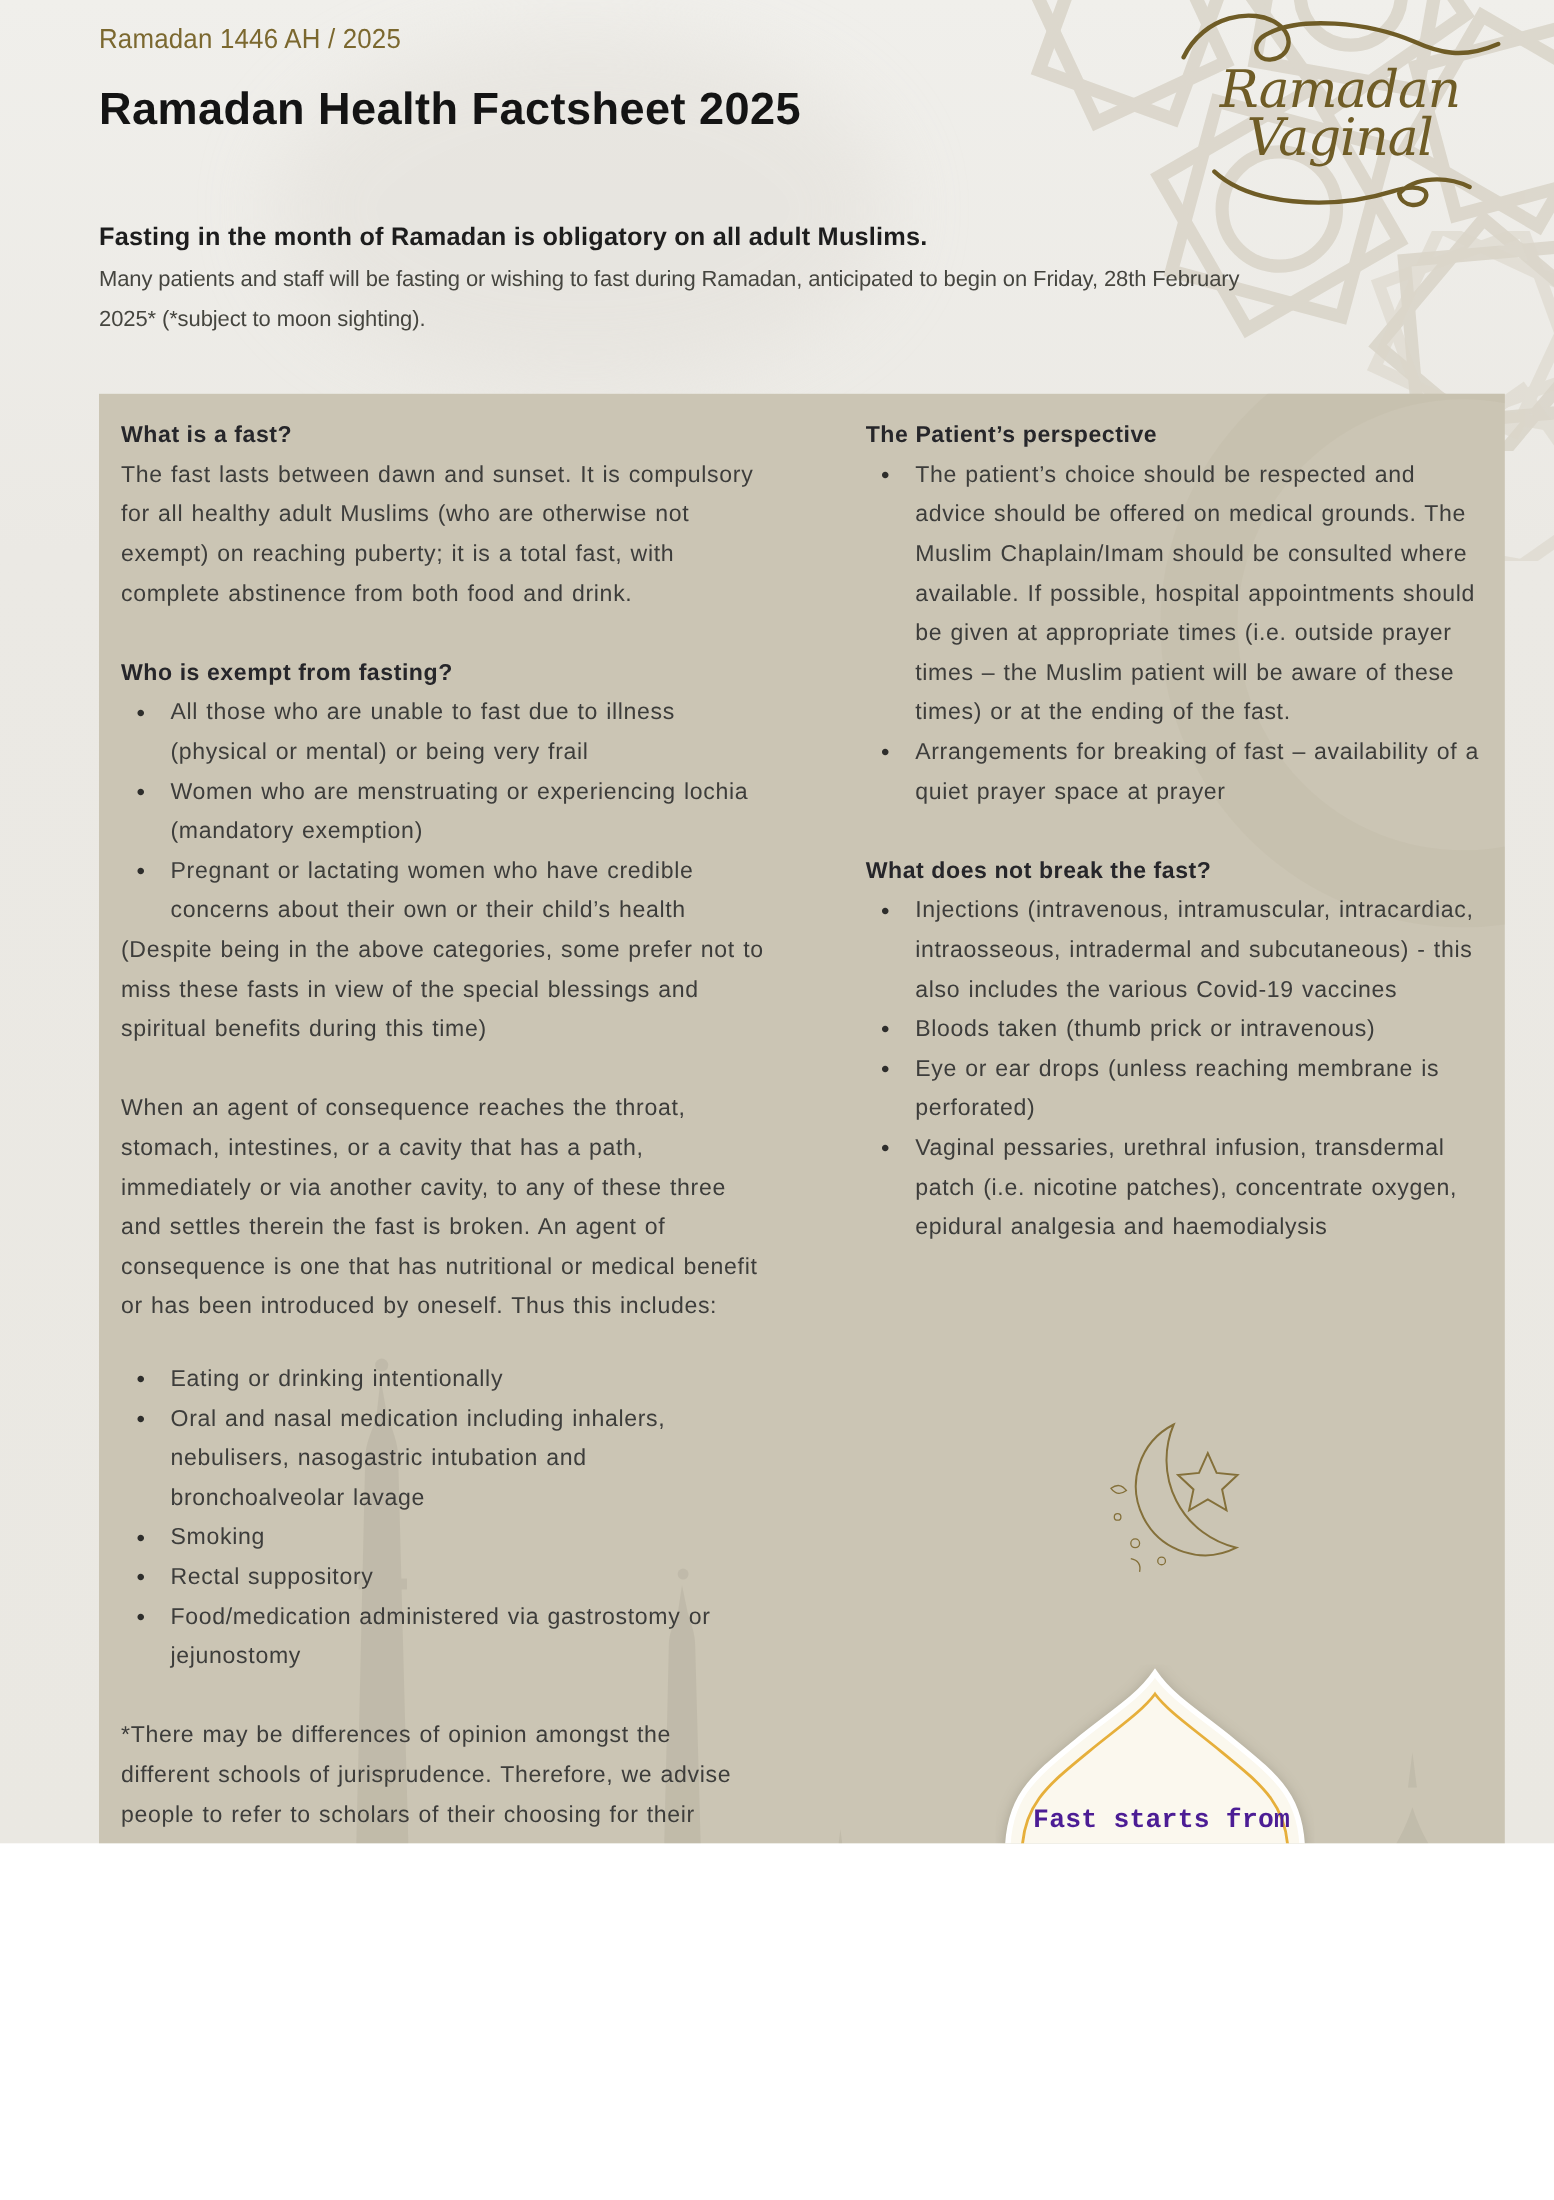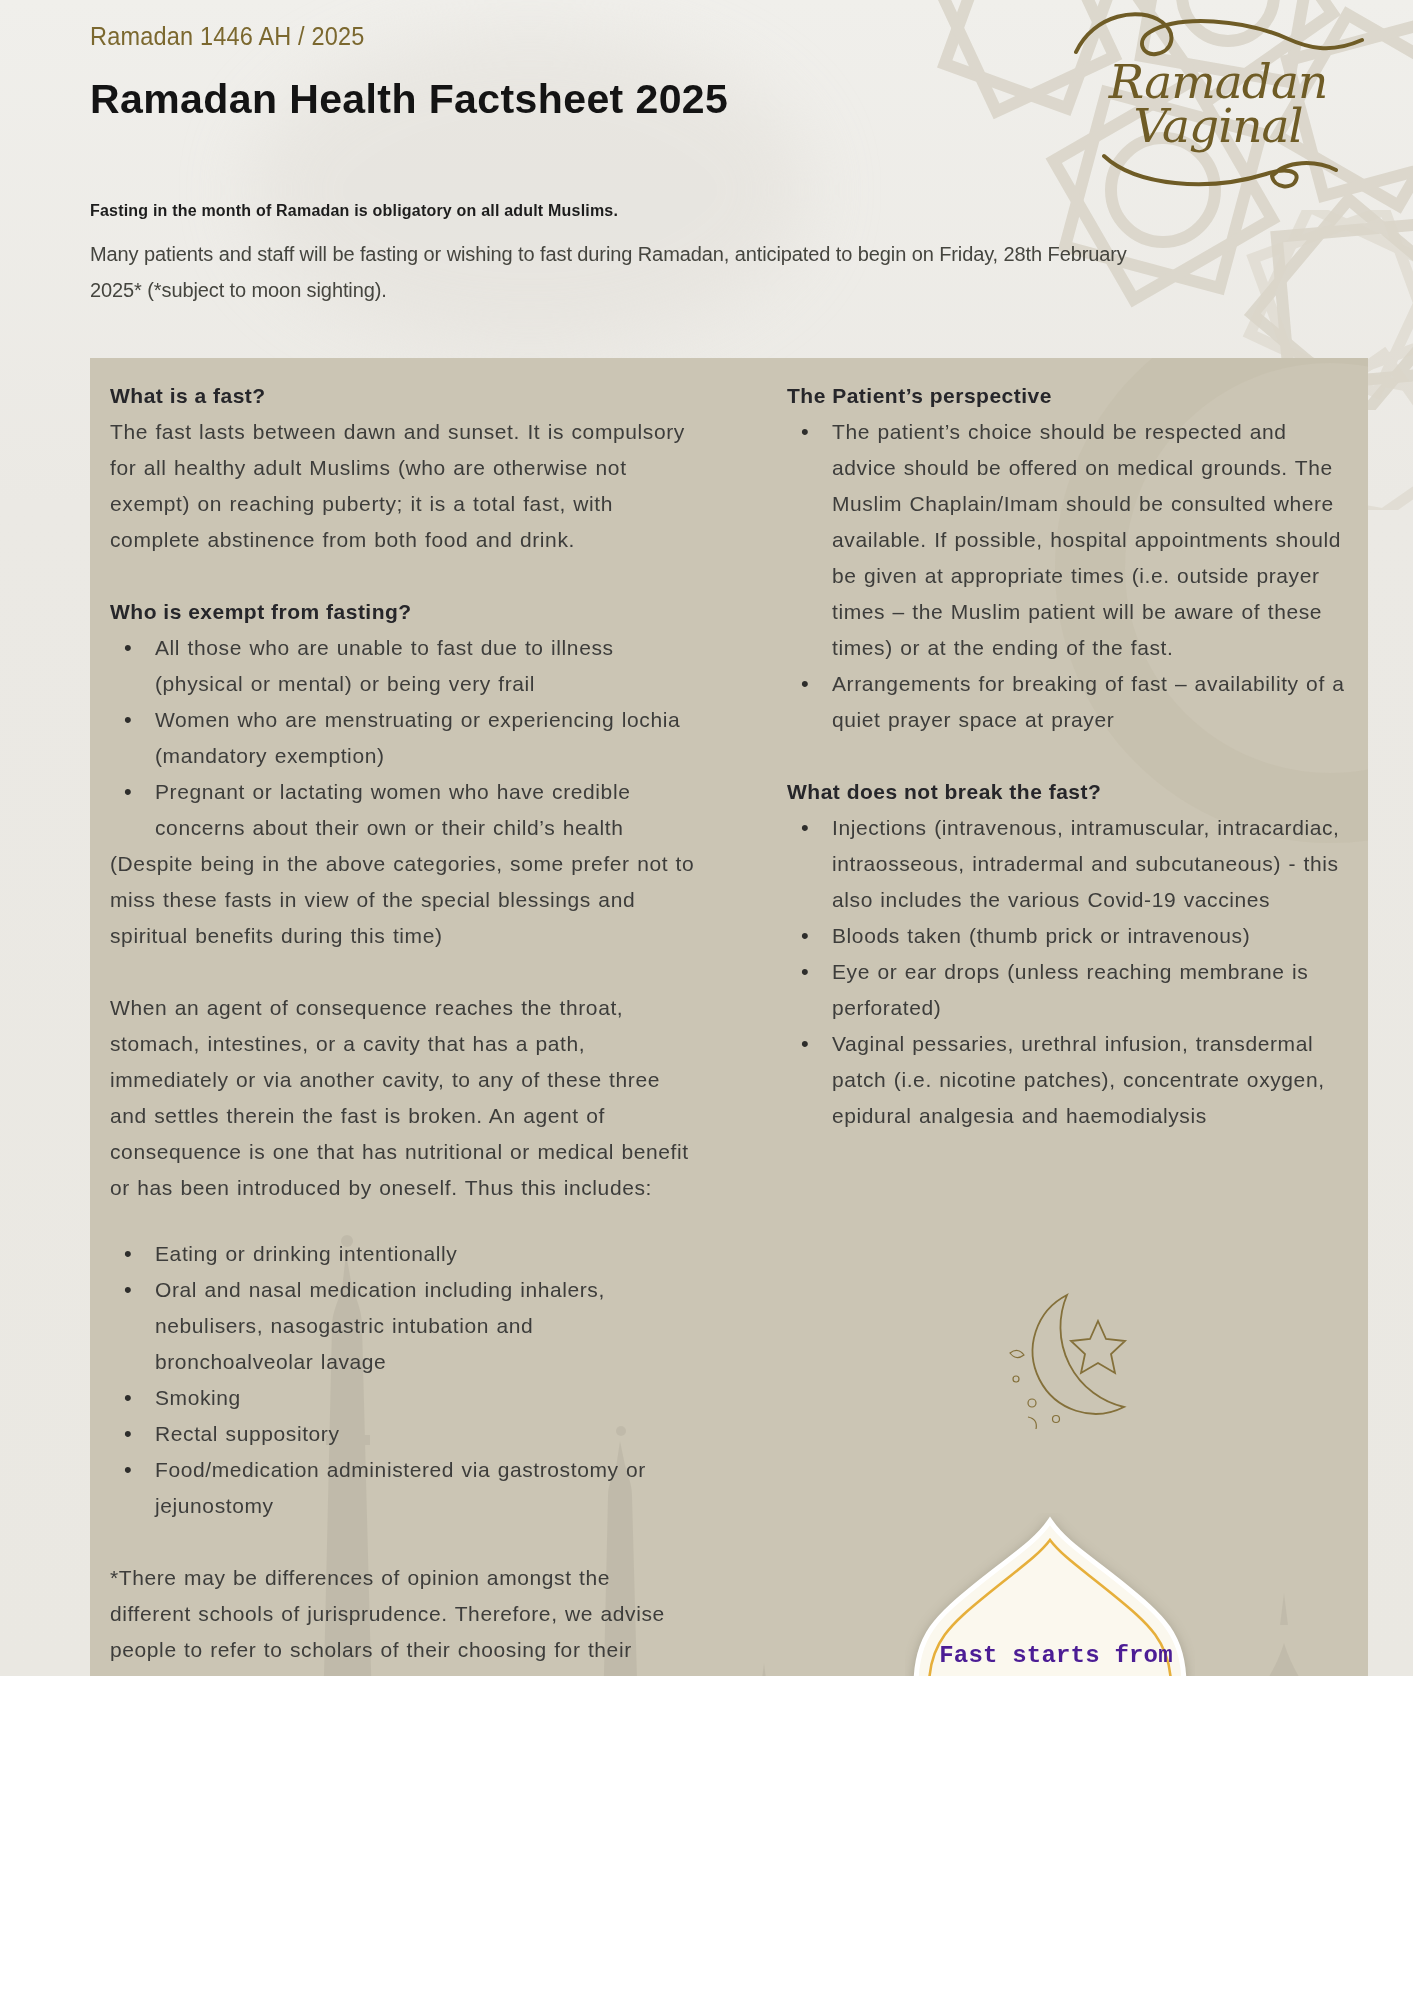--- a/index.html
+++ b/index.html
@@ -22,21 +22,21 @@
     position:absolute;left:90px;top:22px;
     font-size:25px;color:#7b682f;letter-spacing:.2px;
     transform:scaleX(.94);transform-origin:left top;z-index:5;
   }
   .title{
     position:absolute;left:90px;top:76px;margin:0;
     font-size:41px;font-weight:800;color:#141414;letter-spacing:.4px;z-index:5;
   }
   .intro-bold{
     position:absolute;left:90px;top:202px;margin:0;
-    font-size:16px;font-weight:700;color:#1d1d1d;letter-spacing:.2px;z-index:5;
+    font-size:23px;font-weight:700;color:#1d1d1d;letter-spacing:.2px;z-index:5;
   }
   .intro{
     position:absolute;left:90px;top:236px;margin:0;width:1080px;
     font-size:20px;color:#45453f;line-height:36px;letter-spacing:-0.1px;z-index:5;
   }
   
   .logo{
     position:absolute;left:1048px;top:4px;width:340px;text-align:center;z-index:6;
     color:#6f5c26;
   }

